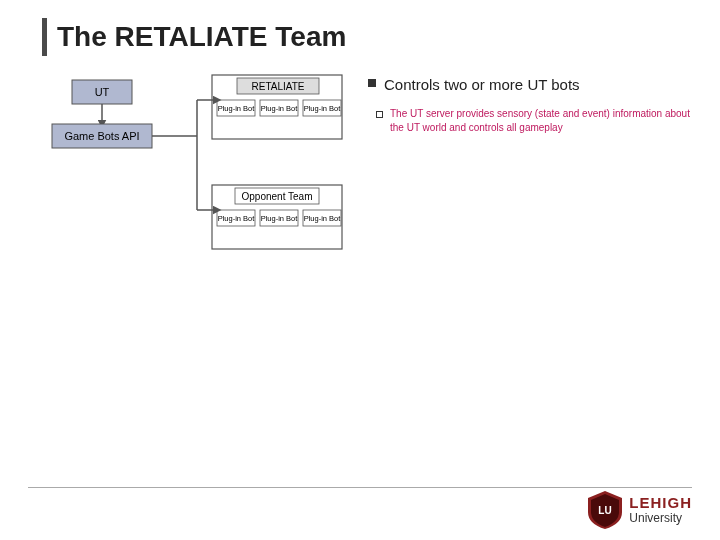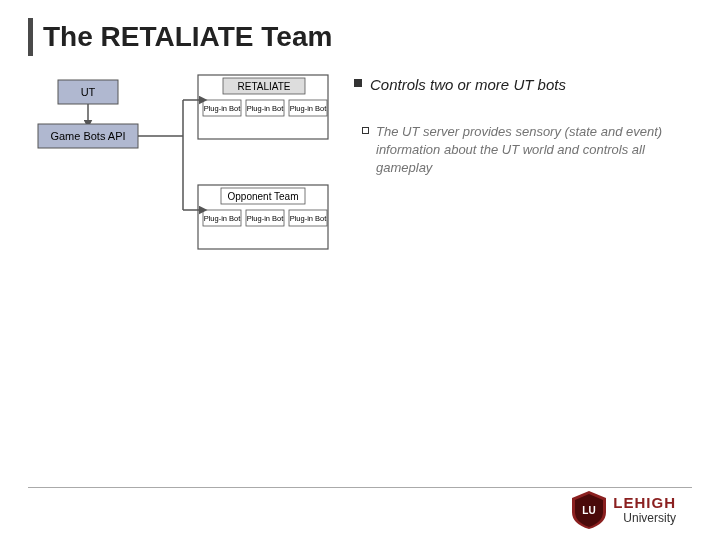--- a/index.html
+++ b/index.html
@@ -8,21 +8,21 @@
       height: 540px;
       background: #fff;
       font-family: Arial, sans-serif;
       overflow: hidden;
       position: relative;
     }
 
     .slide {
       width: 720px;
       height: 540px;
-      padding: 18px 28px 18px 28px;
+      padding: 18px 28px 18px 42px;
       position: relative;
     }
 
     .title-bar {
       display: flex;
       align-items: center;
       margin-bottom: 14px;
     }
 
     .title-accent {
@@ -56,23 +56,22 @@
     .diag-svg {
       width: 310px;
       height: 210px;
     }
 
     
     .bullets {
       flex: 1;
       display: flex;
       flex-direction: column;
-      gap: 16px;
+      gap: 0px;
       padding-top: 4px;
-      font-style: italic;
     }
 
     .bullet-item {
       display: flex;
       align-items: flex-start;
       font-size: 15px;
       color: #222;
       line-height: 1.4;
       margin-bottom: 6px;
     }
@@ -87,22 +86,22 @@
     }
 
     .sub-bullets {
       margin-top: 6px;
       margin-left: 8px;
     }
 
     .sub-bullet-item {
       display: flex;
       align-items: flex-start;
-      font-size: 13px;
-      color: #737373;
+      font-size: 10px;
+      color: #be185d;
       line-height: 1.4;
       margin-bottom: 6px;
     }
 
     .sub-bullet-square {
       width: 7px;
       height: 7px;
       border: 1.5px solid #333;
       margin-top: 4px;
       margin-right: 7px;
@@ -116,36 +115,35 @@
       left: 28px;
       right: 28px;
       height: 1px;
       background: #aaa;
     }
 
     
     .logo-area {
       position: absolute;
       bottom: 10px;
-      right: 44px;
+      right: 28px;
       display: flex;
       align-items: center;
       gap: 6px;
     }
 
     .logo-shield {
       width: 36px;
       height: 40px;
     }
 
     .logo-text {
       display: flex;
       flex-direction: column;
       line-height: 1.1;
-      align-items: flex-end;
     }
 
     .logo-lehigh {
       font-size: 15px;
       font-weight: bold;
       color: #8B2020;
       letter-spacing: 1px;
     }
 
     .logo-university {

